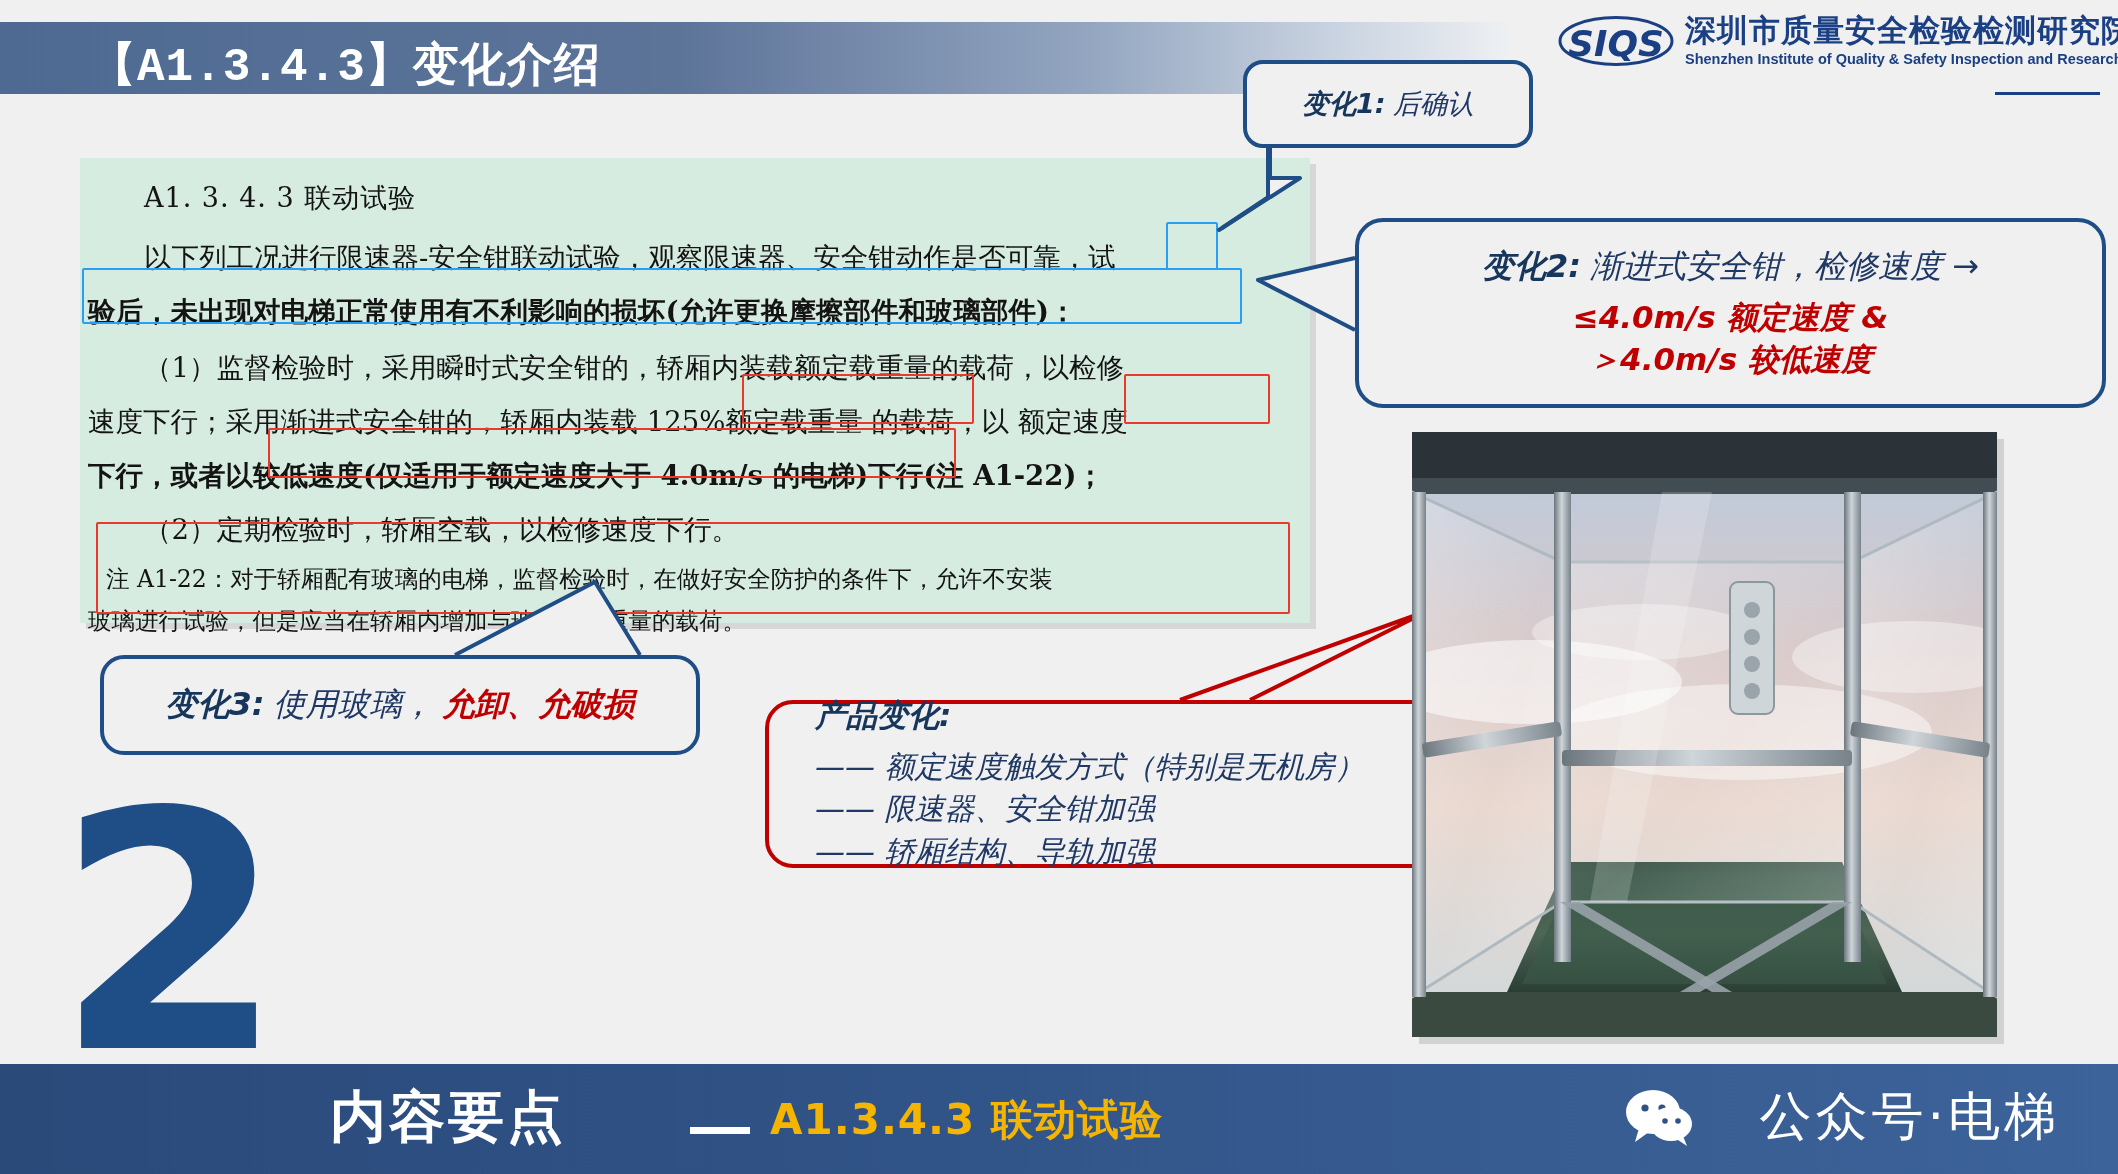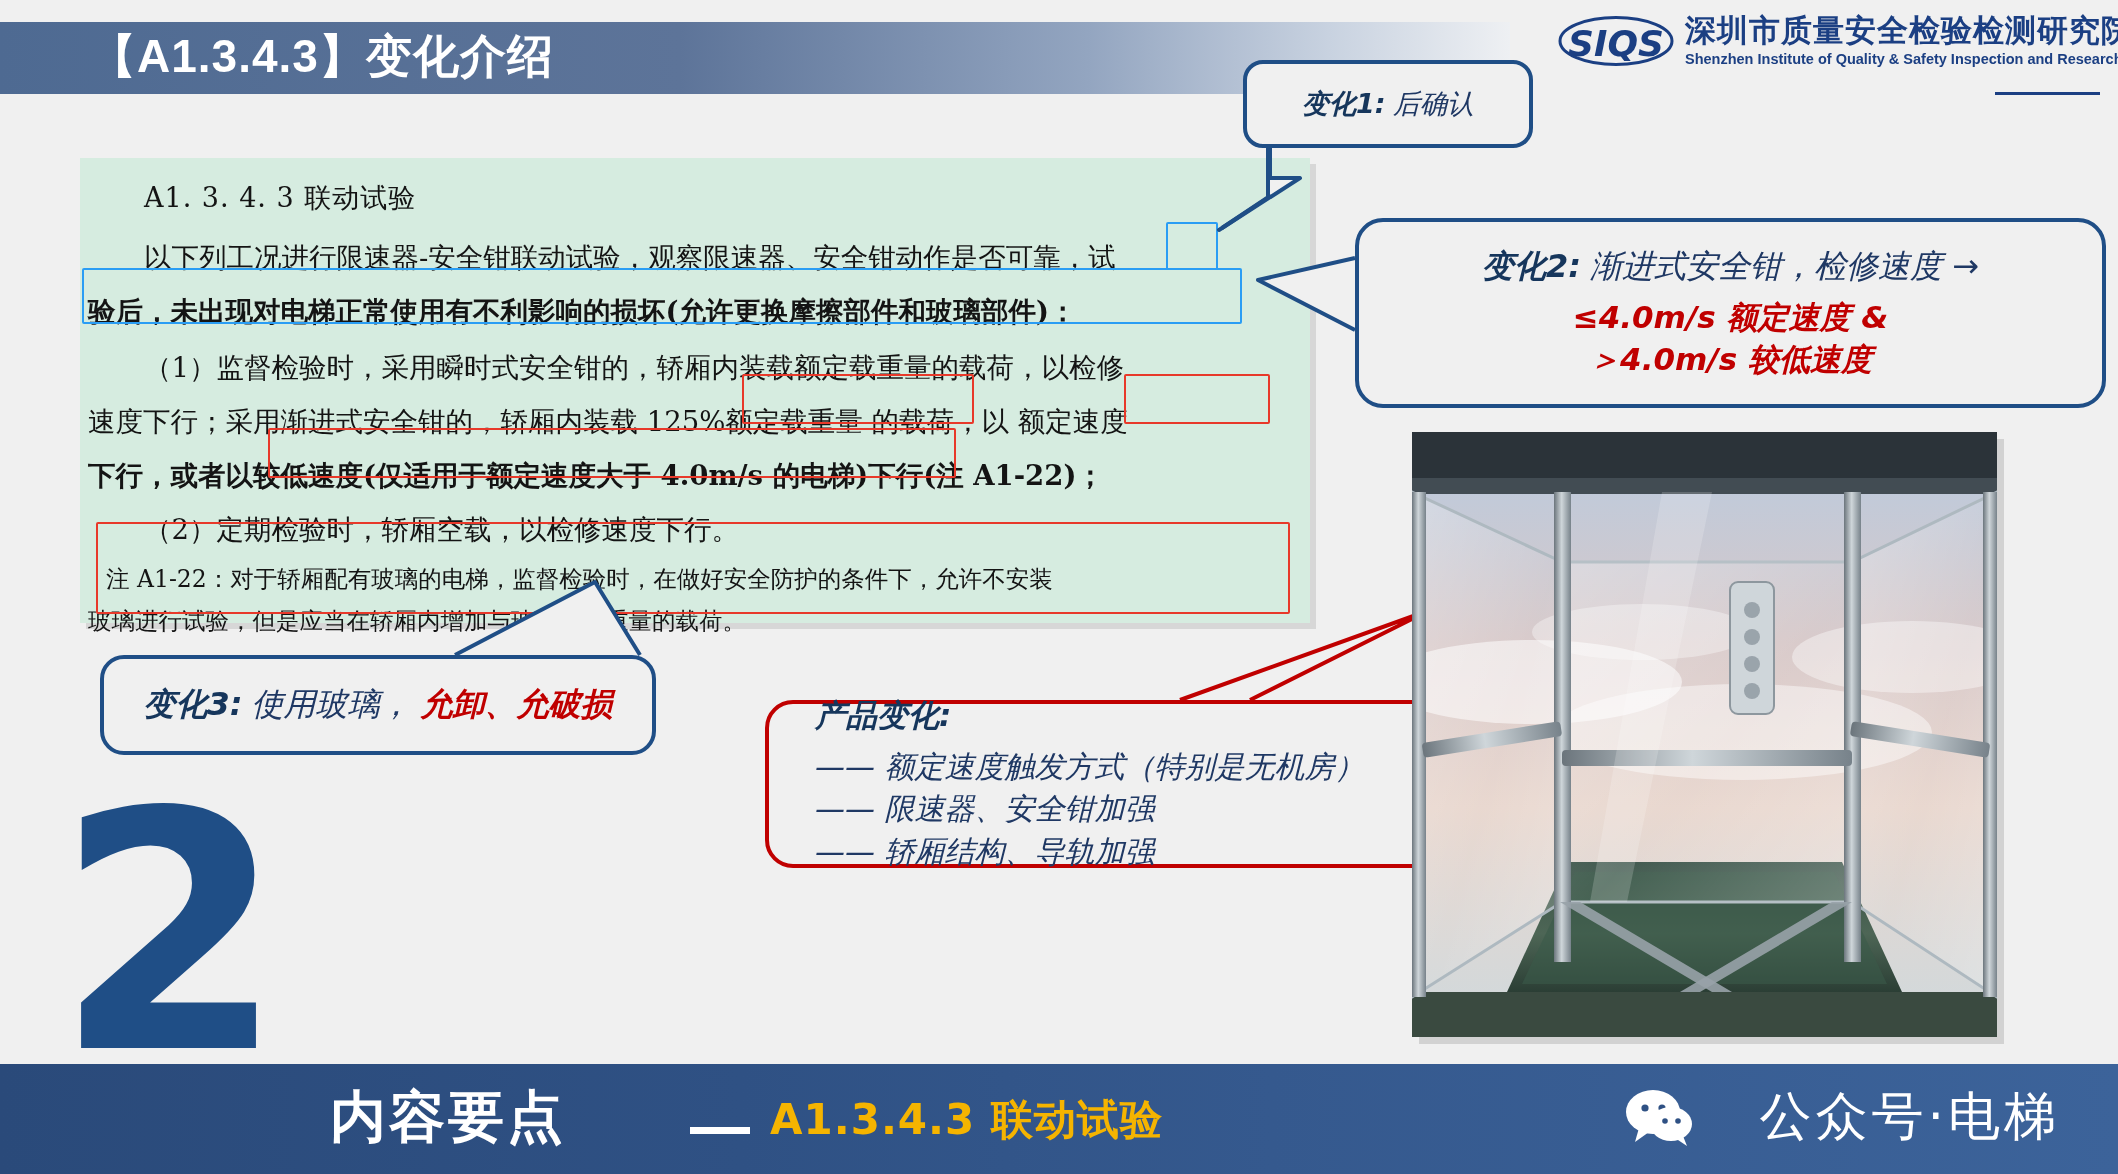--- a/index.html
+++ b/index.html
@@ -10,23 +10,23 @@
     overflow:hidden;position:relative;
   }
   .slide{position:absolute;inset:0;background:#f0f0f0;overflow:hidden;}
 
   
   .title-bar{
     position:absolute;left:0;top:22px;width:1510px;height:72px;
     background:linear-gradient(to right,#4e6a92 0%,#5d7499 45%,#93a5c0 72%,#c8d2e0 88%,#eef0f3 100%);
   }
   .title-text{
-    position:absolute;left:90px;top:26px;
+    position:absolute;left:90px;top:34px;
     font-size:46px;font-weight:bold;color:#ffffff;letter-spacing:1px;
-    font-family:Liberation Sans, sans-serif;
+    font-family:Liberation Mono, monospace;
     white-space:nowrap;
   }
 
   
   .logo-wrap{position:absolute;left:1557px;top:10px;display:flex;align-items:center;gap:10px;}
   .logo-mark{width:118px;height:62px;flex:0 0 auto;}
   .logo-texts{display:flex;flex-direction:column;line-height:1;}
   .logo-cn{
     font-size:31px;font-weight:bold;color:#1b3f83;letter-spacing:1px;white-space:nowrap;
     font-family:"DejaVu Sans","Liberation Sans",sans-serif;
@@ -74,21 +74,21 @@
        font-family:"DejaVu Sans","Liberation Sans",sans-serif;}
 
   
   #bubble1{left:1243px;top:60px;width:290px;height:88px;border-radius:20px;}
   #bubble1 .b-line{font-size:27px;}
   
   #bubble2{left:1355px;top:218px;width:751px;height:190px;border-radius:28px;align-items:center;}
   #bubble2 .l1{font-size:32px;margin-bottom:8px;}
   #bubble2 .l2,#bubble2 .l3{font-size:31px;line-height:1.35;}
   
-  #bubble3{left:100px;top:655px;width:556px;height:100px;border-radius:24px;}
+  #bubble3{left:100px;top:655px;width:600px;height:100px;border-radius:24px;}
   #bubble3 .b-line{font-size:32px;}
   
   #bubble4{
     left:765px;top:700px;width:675px;height:168px;border-radius:28px;
     align-items:flex-start;padding:0 0 0 46px;
   }
   #bubble4 .p-title{font-size:31px;margin-bottom:9px;}
   #bubble4 .p-item{font-size:30px;line-height:1.42;white-space:nowrap;}
 
   

